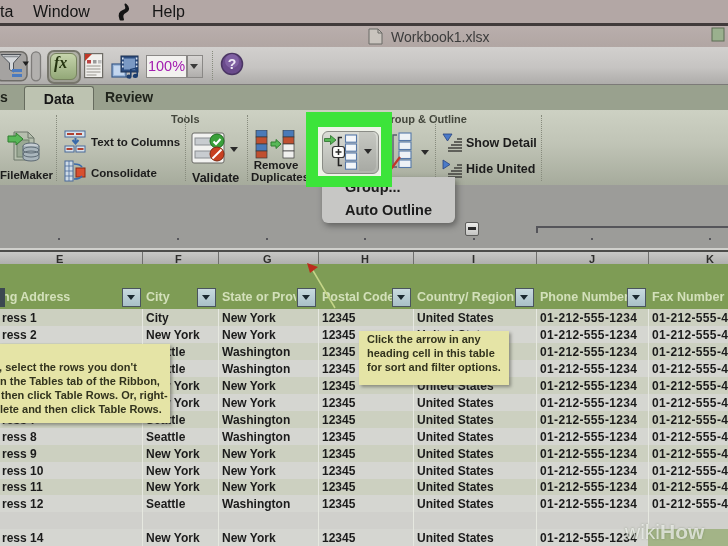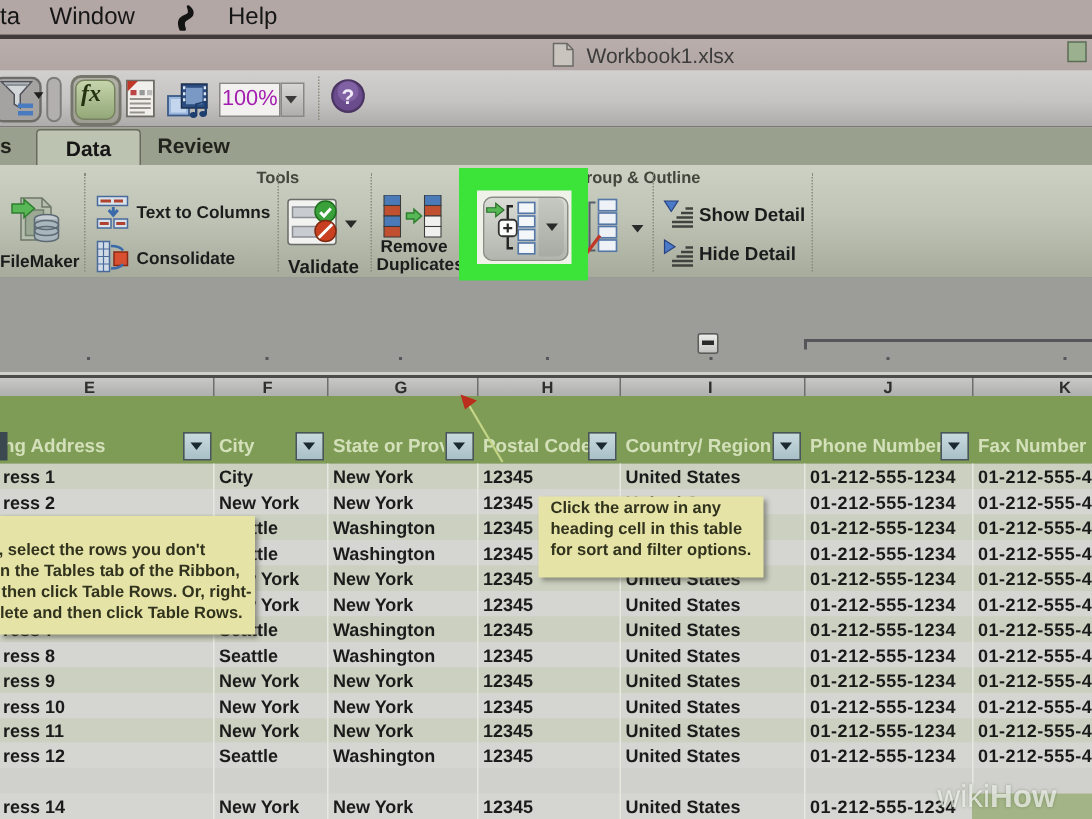--- a/index.html
+++ b/index.html
@@ -206,21 +206,21 @@
 
     <svg class="abs" style="left:441px;top:131px;top:22px" width="23" height="23" viewBox="0 0 23 23">
       <path d="M2 2 h9 l-4.5 7 Z" fill="#4a7ac8" stroke="#28427f" stroke-width="0.8"></path>
       <path d="M16 7 h5 M13 10 h8 M10 13 h11 M7 16 h14 M7 19 h14" stroke="#42423e" stroke-width="1.7"></path>
     </svg>
     <div class="rlabel" style="left:466px;top:26px;font-size:12.5px;">Show Detail</div>
     <svg class="abs" style="left:441px;top:48px" width="23" height="23" viewBox="0 0 23 23">
       <path d="M2 2 l7 4.5 l-7 4.5 Z" fill="#4a7ac8" stroke="#28427f" stroke-width="0.8"></path>
       <path d="M16 7 h5 M13 10 h8 M10 13 h11 M7 16 h14 M7 19 h14" stroke="#42423e" stroke-width="1.7"></path>
     </svg>
-    <div class="rlabel" style="left:466px;top:52px;font-size:12.5px;">Hide Detail</div>
+    <div class="rlabel" style="left:466px;top:52px;font-size:12.5px;">Hide United</div>
   </div>
 
   <div class="abs" id="grayzone"></div>
   <div class="abs" style="left:465px;top:222px;width:14px;height:14px;background:linear-gradient(#ececea,#c4c4c2);border:1px solid #5c5c5a;box-sizing:border-box;border-radius:2px;"></div>
   <div class="abs" style="left:468px;top:227px;width:8px;height:2.5px;background:#2a2a2a;"></div>
   <svg class="abs" style="left:536px;top:226px" width="192" height="8" viewBox="0 0 192 8">
       <path d="M1 7 L1 1 L192 1" stroke="#55555a" stroke-width="2" fill="none"></path>
     </svg>
   <div class="abs" style="left:58px;top:238px;width:2px;height:2px;background:#55555a;"></div>
   <div class="abs" style="left:177px;top:238px;width:2px;height:2px;background:#55555a;"></div>
@@ -410,20 +410,24 @@
     <span style="position:absolute;left:1px;top:44px;">then click Table Rows. Or, right-</span>
     <span style="position:absolute;left:0px;top:58px;">lete and then click Table Rows.</span>
   </div>
   <div class="tip" style="left:359px;top:331px;width:150px;height:54px;">
     <div style="position:absolute;left:8px;top:1px;">Click the arrow in any<br>heading cell in this table<br>for sort and filter options.</div>
   </div>
 
   <div class="abs" style="left:648px;top:529px;width:80px;height:17px;background:#a3b487;"></div>
   <div class="abs" style="left:625px;top:520px;font-size:21px;color:rgba(255,255,255,0.68);text-shadow:0 0 2px rgba(80,100,60,0.5);"><span>wiki</span><b>How</b></div>
 
+  <div class="abs" id="menu">
+    <div class="abs" style="left:23px;top:2px;">Group...</div>
+    <div class="abs" style="left:23px;top:25px;">Auto Outline</div>
+  </div>
 
   <div class="abs" id="greenbox"></div>
   <div class="abs" id="greenpad"></div>
   <div class="abs" id="groupbtn"></div>
   <div class="abs" style="left:359px;top:132px;width:17px;height:39px;background:linear-gradient(#c6c8c2,#a8aaa4);border-radius:0 5px 5px 0;"></div>
   <div class="abs" style="left:364px;top:149px;border-left:4.5px solid transparent;border-right:4.5px solid transparent;border-top:5.5px solid #2a2a2a;"></div>
   <svg class="abs" style="left:322px;top:131px" width="38" height="41" viewBox="0 0 38 41">
     <path d="M2.5 7.5 l6 0 l0 -3 l5.5 4.5 l-5.5 4.5 l0 -3 l-6 0 Z" fill="#55b855" stroke="#2a702a" stroke-width="0.8"></path>
     <path d="M20 6.5 h-3.5 v28 h3.5" stroke="#222" stroke-width="1.6" fill="none"></path>
     <g stroke="#5578a8" stroke-width="1.1">

